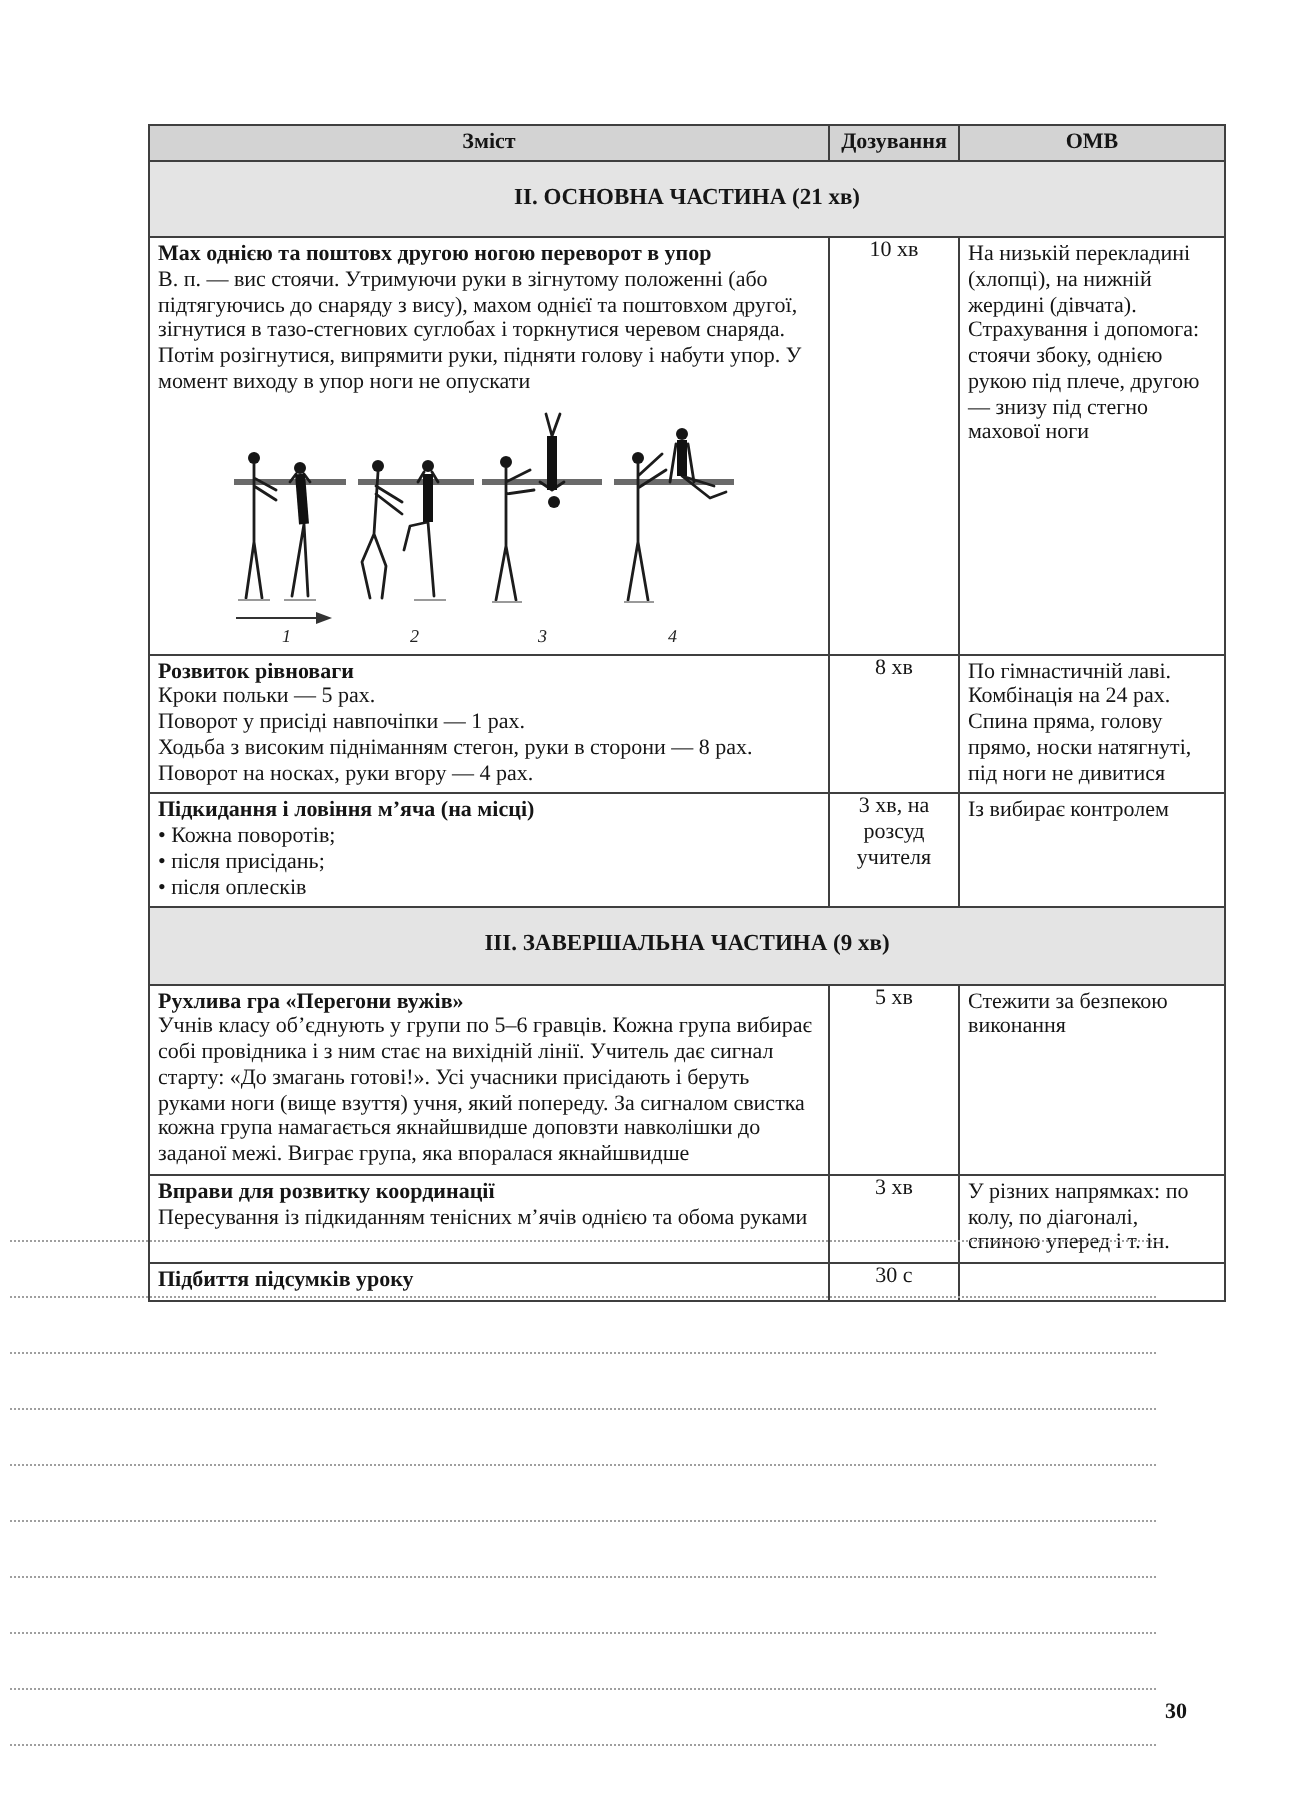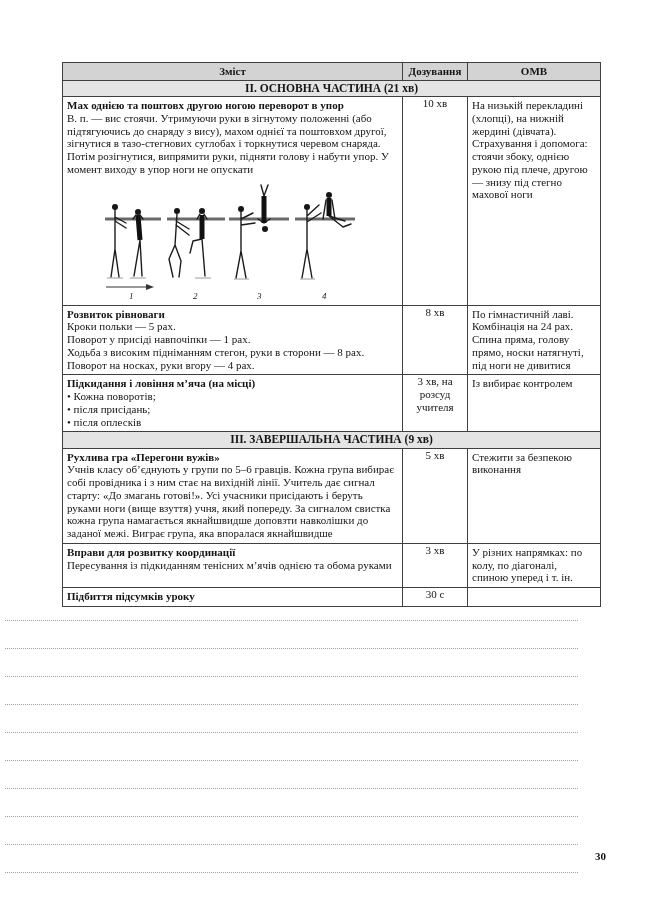--- a/index.html
+++ b/index.html
@@ -5,39 +5,39 @@
   html,body{margin:0;padding:0}
   body{
     width:650px;height:900px;position:relative;overflow:hidden;
     background:#ffffff;color:#151515;
     font-family:"Liberation Serif",serif;
   }
   .page{position:absolute;inset:0}
 
   
   table.plan{
-    position:absolute;left:62px;top:62px;width:538px;
+    position:absolute;left:74px;top:62px;width:538px;
     border-collapse:collapse;table-layout:fixed;
   }
   col.c1{width:340px}
   col.c2{width:65px}
   col.c3{width:133px}
   th,td{
     border:1px solid #3f3f3f;
     font-size:11px;line-height:1.16;
     vertical-align:top;padding:2px 4px 3px 4px;
     font-weight:normal;text-align:left;
   }
   th{
     background:#d3d3d3;font-weight:bold;text-align:center;
     padding:2px 2px;font-size:11px;
   }
   tr.section td{
     background:#e4e4e4;font-weight:bold;text-align:center;
-    padding:1px 2px;font-size:11.5px;
+    padding:12px 2px;font-size:11.5px;
   }
   .title{font-weight:bold}
   .dos{text-align:center;padding-top:0}
   .bullet-line{display:block}
 
   
   .figwrap{margin:7px 0 1px 0;text-align:center}
   .figwrap svg{display:block;margin:0 auto}
   .stick{stroke:#1c1c1c;stroke-width:1.4;fill:none;stroke-linecap:round;stroke-linejoin:round}
   .torso{stroke:#111;stroke-width:5;fill:none;stroke-linecap:butt}
@@ -48,21 +48,21 @@
   .arrowhead{fill:#333;stroke:none}
   .figlabel{font-style:italic;font-size:9px;fill:#222;font-family:"Liberation Serif",serif}
 
   
   .writing-lines{position:absolute;left:5px;top:593px;width:573px}
   .wline{height:27px;border-bottom:1px dotted #9f9f9f}
 
   
   .pagenum{
     position:absolute;top:850px;left:570px;width:36px;
-    text-align:right;font-weight:bold;font-size:11px;
+    text-align:center;font-weight:bold;font-size:11px;
   }
 </style>
 </head>
 <body>
 
 <div class="page">
 
   <table class="plan">
     <colgroup>
         <col class="c1">

